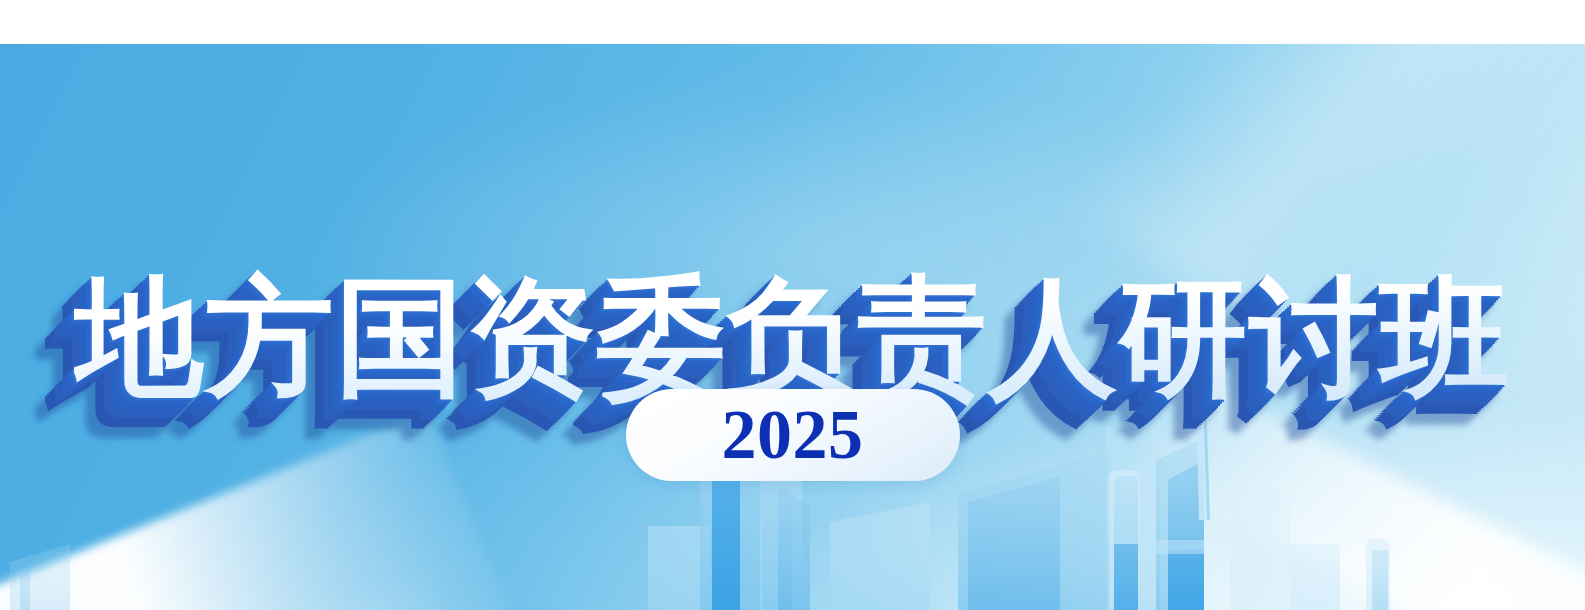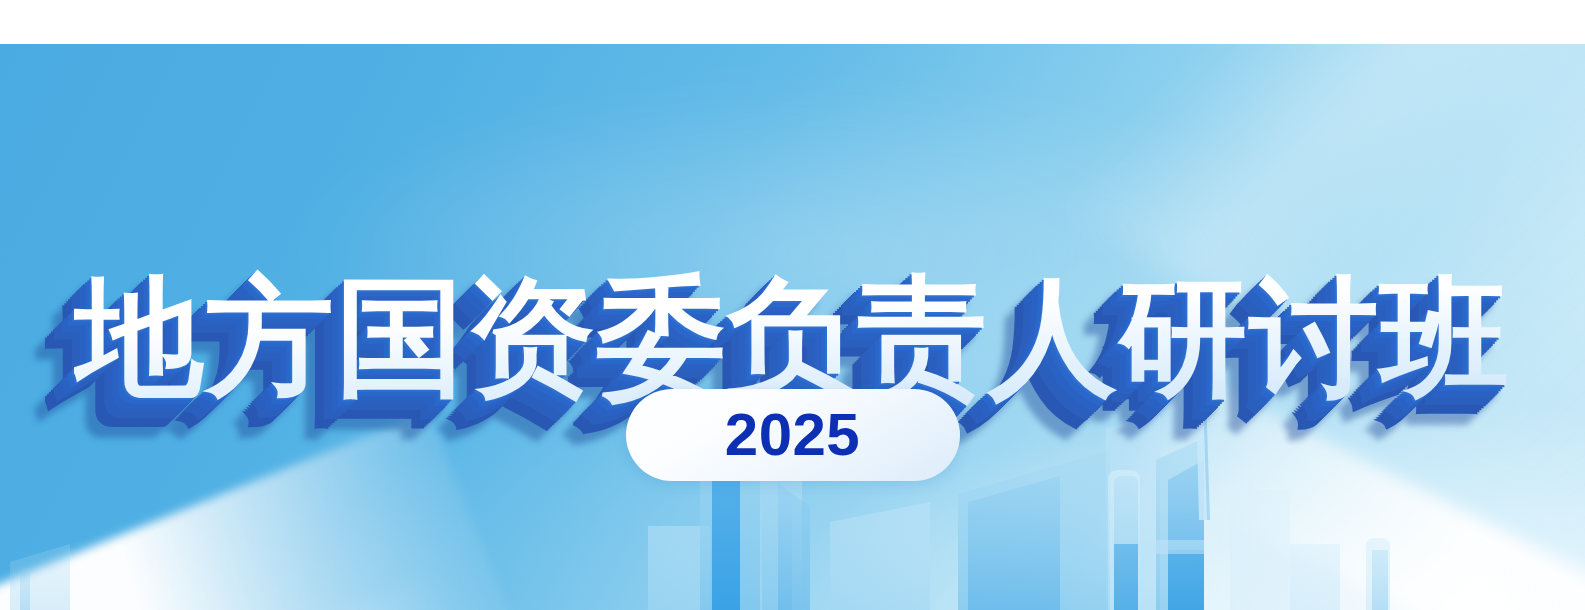--- a/index.html
+++ b/index.html
@@ -157,23 +157,23 @@
     height: 92px;
     border-radius: 46px;
     background: linear-gradient(150deg,
         #ffffff 0%,
         #fbfdff 34%,
         #eef6fd 64%,
         #dcecfa 100%);
     box-shadow: 0 3px 14px rgba(40,110,180,0.16);
   }
   .year-text {
-    font-family: Liberation Sans, sans-serif;
+    font-family: Liberation Serif, serif;
     font-weight: 700;
-    font-size: 60px;
+    font-size: 70px;
     line-height: 1;
     letter-spacing: 0.008em;
     color: #0c2fb4;
   }
 </style>
 </head>
 <body>
 
 <div id="banner">
 

